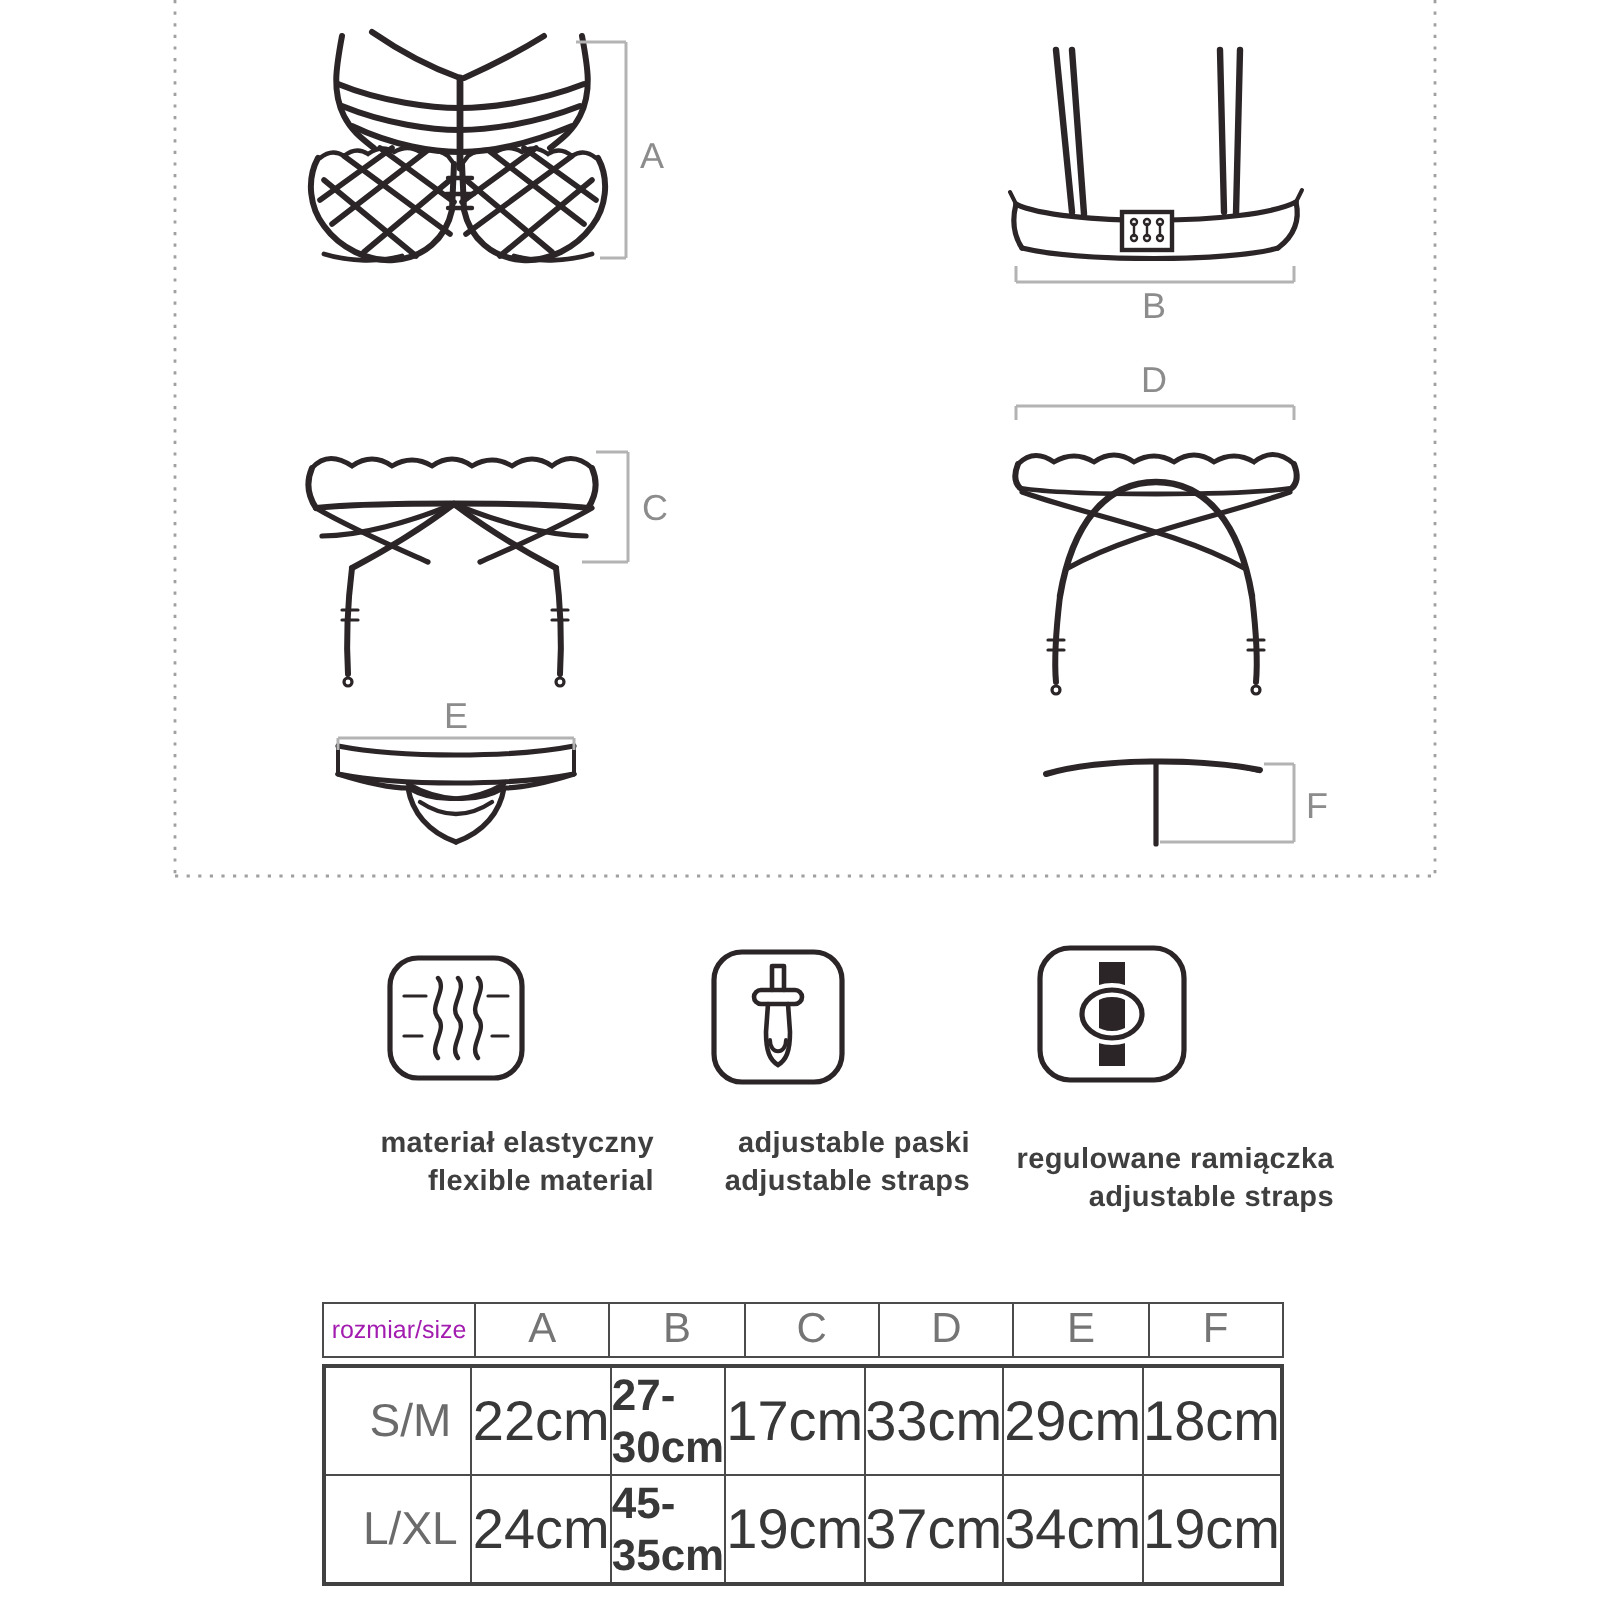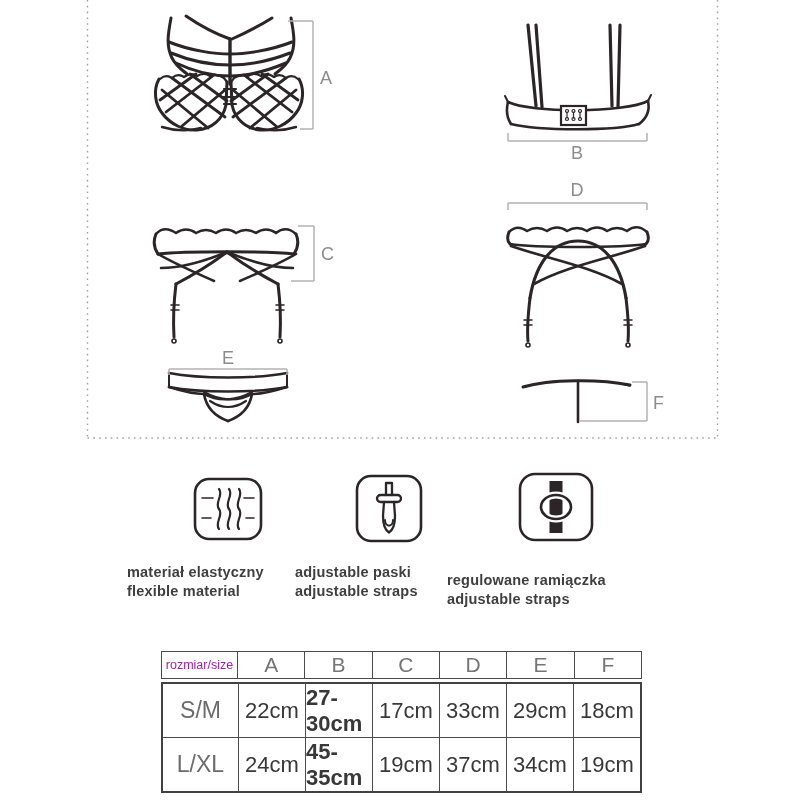--- a/index.html
+++ b/index.html
@@ -6,41 +6,41 @@
   body{
     width:800px;height:800px;position:relative;overflow:hidden;
     font-family:"Liberation Sans", "DejaVu Sans", sans-serif;
   }
   .abs{position:absolute;}
   svg{display:block;}
   svg text{font-family:"Liberation Sans","DejaVu Sans",sans-serif;}
 
   
   .caption{
-    position:absolute;text-align:left;color:#3f3f3f;
+    position:absolute;text-align:right;color:#3f3f3f;
     font-size:14.5px;font-weight:600;line-height:19px;letter-spacing:.2px;
   }
 
   
   .tbl-header{
     position:absolute;left:161px;top:651px;width:481px;height:28px;
     border:1.5px solid #4b4b4b;box-sizing:border-box;display:flex;background:#fff;
   }
   .tbl-body{
     position:absolute;left:161px;top:682px;width:481px;height:111px;
     border:2px solid #414141;box-sizing:border-box;display:flex;flex-direction:column;background:#fff;
   }
   .cell{display:flex;align-items:center;justify-content:center;box-sizing:border-box;}
   .corner-cell{width:76px;border-right:1.5px solid #4b4b4b;font-size:12.5px;color:#a21caf;}
   .col-cell{flex:1;border-right:1px solid #4b4b4b;font-size:21px;color:#757575;font-weight:400;}
   .col-cell.last{border-right:none;}
-  .tbl-row{flex:1;display:flex;}
+  .tbl-row{flex:1;display:flex;padding-left:12px;}
   .tbl-row.first{border-bottom:1.5px solid #4b4b4b;}
   .size-cell{width:76px;border-right:1.5px solid #4b4b4b;font-size:23px;color:#6b6b6b;}
-  .val-cell{flex:1;border-right:1px solid #4b4b4b;font-size:22px;color:#383838;}
+  .val-cell{flex:1;border-right:1px solid #4b4b4b;font-size:28px;color:#383838;}
   .val-cell.small{font-size:22px;font-weight:bold;}
   .val-cell.last{border-right:none;}
 </style>
 </head>
 <body>
 
 <svg class="abs" style="left:0;top:0" width="800" height="448" viewBox="0 0 800 448">
 
   <g stroke="#a0a0a0" stroke-width="1.4" stroke-dasharray="1.6 4.2">
     <line x1="87.5" y1="0" x2="87.5" y2="438"></line>

